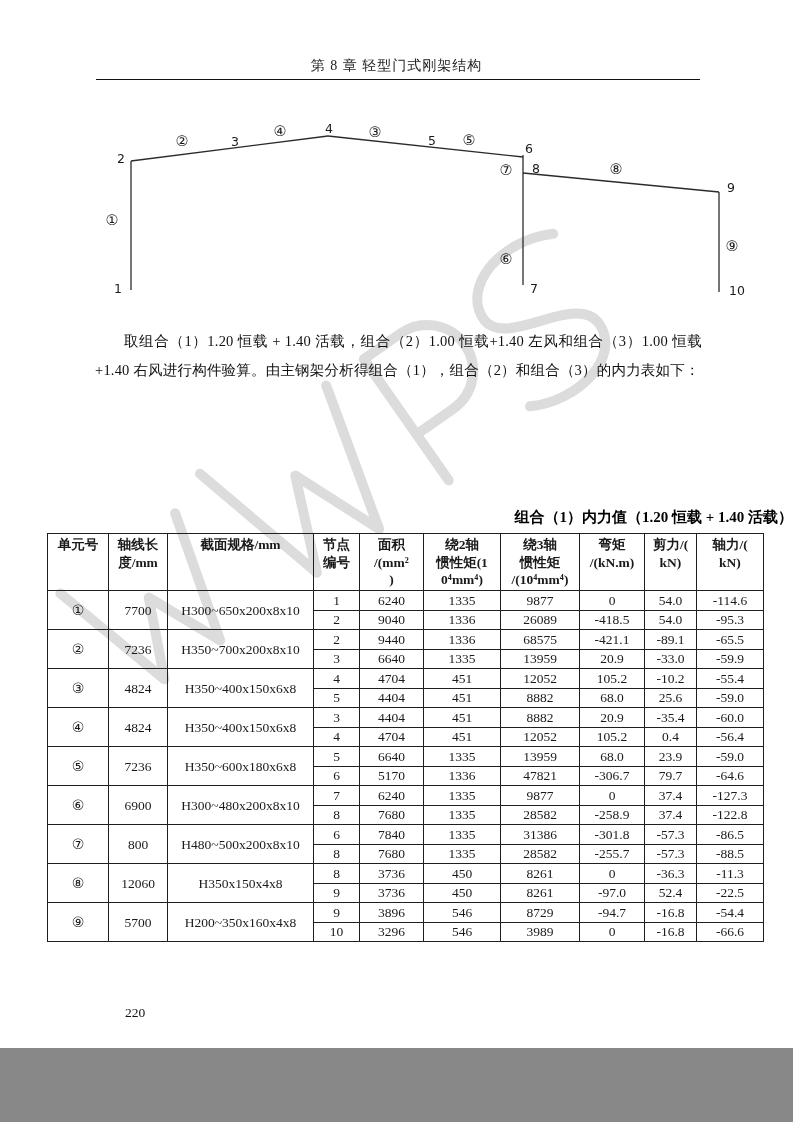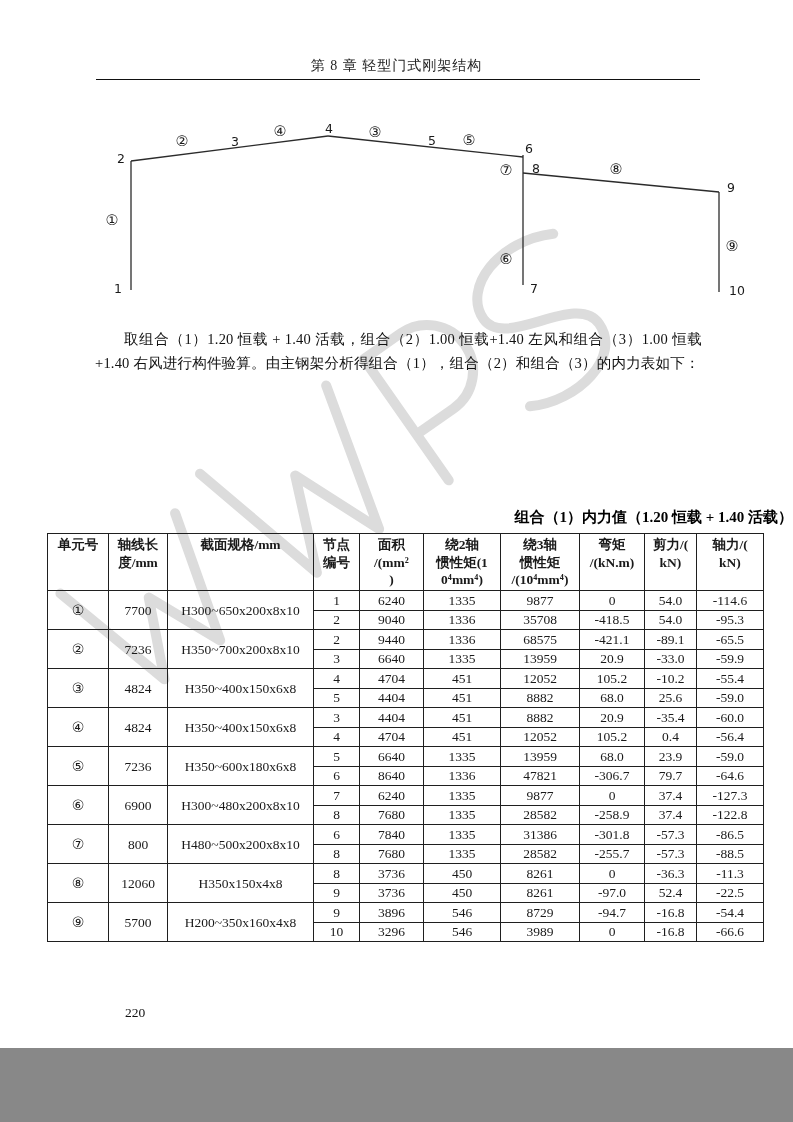--- a/index.html
+++ b/index.html
@@ -13,21 +13,21 @@
   .header-rule{position:absolute;left:96px;top:79px;width:604px;height:0;
     border-top:1.6px solid #111;}
   
   .frame-svg{position:absolute;left:0;top:0;width:793px;height:320px;}
   .frame-svg line{stroke:#2b2b2b;stroke-width:1.3;}
   .frame-svg text{fill:#1a1a1a;font-family:"DejaVu Sans","Liberation Sans",sans-serif;}
   .node-num{font-size:12.5px;}
   .elem-num{font-size:14.5px;}
   
   .body-paragraph{position:absolute;left:95px;top:327px;width:607px;
-    font-size:14.5px;line-height:24px;text-indent:2em;text-align:justify;
+    font-size:14.5px;line-height:29px;text-indent:2em;text-align:justify;
     letter-spacing:0.2px;color:#111;margin:0;}
   
   .watermark-svg{position:absolute;left:0;top:0;width:793px;height:1122px;pointer-events:none;}
   .watermark-svg path, .watermark-svg polyline{fill:none;stroke:#dcdcdc;stroke-width:10;
     stroke-linecap:round;stroke-linejoin:round;}
   
   .table-title{position:absolute;top:508px;left:0;width:100%;text-align:right;
     font-weight:bold;font-size:15px;color:#000;}
   table.forces{position:absolute;left:47px;top:533px;width:716px;
     border-collapse:collapse;table-layout:fixed;background:transparent;}
@@ -141,21 +141,21 @@
           <td>1335</td>
           <td>9877</td>
           <td>0</td>
           <td>54.0</td>
           <td>-114.6</td>
         </tr>
         <tr>
           <td>2</td>
           <td>9040</td>
           <td>1336</td>
-          <td>35708</td>
+          <td>26089</td>
           <td>-418.5</td>
           <td>54.0</td>
           <td>-95.3</td>
         </tr>
         <tr>
           <td rowspan="2" class="unit-cell">②</td>
           <td rowspan="2" class="length-cell">7236</td>
           <td rowspan="2" class="section-cell">H350~700x200x8x10</td>
           <td>2</td>
           <td>9440</td>
@@ -223,21 +223,21 @@
           <td>5</td>
           <td>6640</td>
           <td>1335</td>
           <td>13959</td>
           <td>68.0</td>
           <td>23.9</td>
           <td>-59.0</td>
         </tr>
         <tr>
           <td>6</td>
-          <td>8640</td>
+          <td>5170</td>
           <td>1336</td>
           <td>47821</td>
           <td>-306.7</td>
           <td>79.7</td>
           <td>-64.6</td>
         </tr>
         <tr>
           <td rowspan="2" class="unit-cell">⑥</td>
           <td rowspan="2" class="length-cell">6900</td>
           <td rowspan="2" class="section-cell">H300~480x200x8x10</td>

